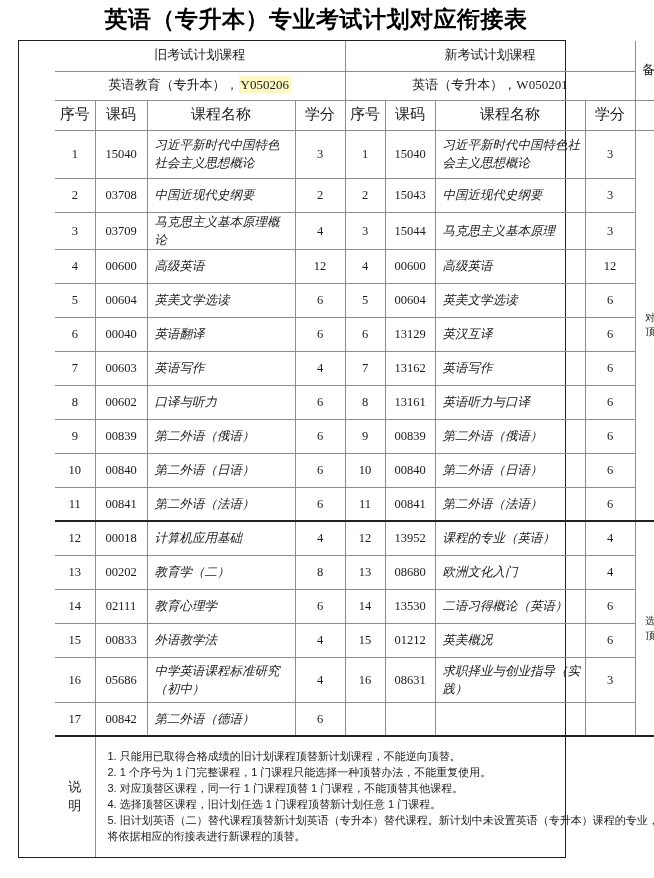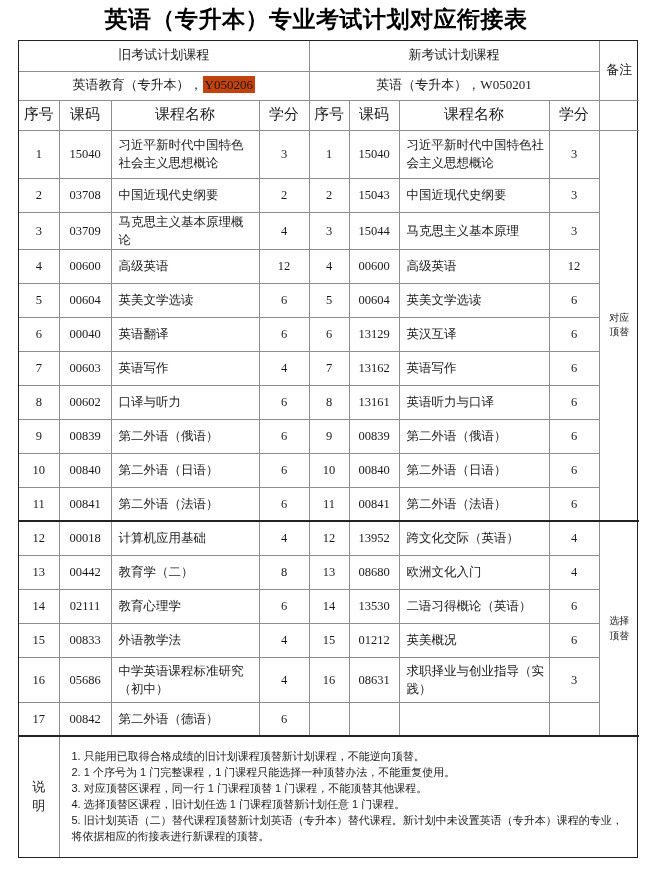--- a/index.html
+++ b/index.html
@@ -34,23 +34,24 @@
     letter-spacing: 0.5px;
     color: #000;
     white-space: nowrap;
   }
 
   
   .tbl-wrap {
     position: absolute;
     left: 18px;
     top: 40px;
-    width: 620px;
+    width: 548px;
     border: 1.6px solid #222;
     background: #fff;
+    padding-left: 36px;
   }
 
   table.main {
     width: 100%;
     border-collapse: collapse;
     table-layout: fixed;
     font-size: 12.5px;
   }
   table.main td, table.main th {
     border: 1px solid #8d8d8d;
@@ -60,41 +61,41 @@
     color: #1a1a1a;
     line-height: 1.45;
   }
   
   table.main tr > td:first-child, table.main tr > th:first-child { border-left: none; }
   table.main tr > td:last-child, table.main tr > th:last-child { border-right: none; }
   table.main tr:first-child > td, table.main tr:first-child > th { border-top: none; }
   table.main tr:last-child > td { border-bottom: none; }
 
   .c-center { text-align: center; }
-  .c-left { text-align: left; padding-left: 7px !important; }
+  .c-left { text-align: left; padding-left: 7px !important; font-style: italic; }
 
   
   .grp-head td {
     height: 30px;
     text-align: center;
     font-size: 13px;
   }
   .plan-head td {
     height: 29px;
     text-align: center;
     font-size: 13px;
   }
   .col-head td {
     height: 30px;
     text-align: center;
     font-size: 15px;
   }
 
   .hl {
-    background: #c2410c;
+    background: #fef9c3;
     padding: 1px 2px;
     color: #1a1a1a;
   }
 
   
   tr.data td { height: 34px; }
   tr.data.tall td { height: 48px; }
   tr.data.tall2 td { height: 45px; }
 
   
@@ -292,28 +293,28 @@
           <td class="c-center">6</td>
         </tr>
 
         <tr class="data grp-split">
           <td class="c-center">12</td>
           <td class="c-center">00018</td>
           <td class="c-left">计算机应用基础</td>
           <td class="c-center">4</td>
           <td class="c-center">12</td>
           <td class="c-center">13952</td>
-          <td class="c-left">跨文化交际（英语）</td>
+          <td class="c-left">课程的专业（英语）</td>
           <td class="c-center">4</td>
           <td class="remark" rowspan="6"><span>选择</span><br><span>顶替</span></td>
         </tr>
 
         <tr class="data">
           <td class="c-center">13</td>
-          <td class="c-center">00442</td>
+          <td class="c-center">00202</td>
           <td class="c-left">教育学（二）</td>
           <td class="c-center">8</td>
           <td class="c-center">13</td>
           <td class="c-center">08680</td>
           <td class="c-left">欧洲文化入门</td>
           <td class="c-center">4</td>
         </tr>
 
         <tr class="data">
           <td class="c-center">14</td>

